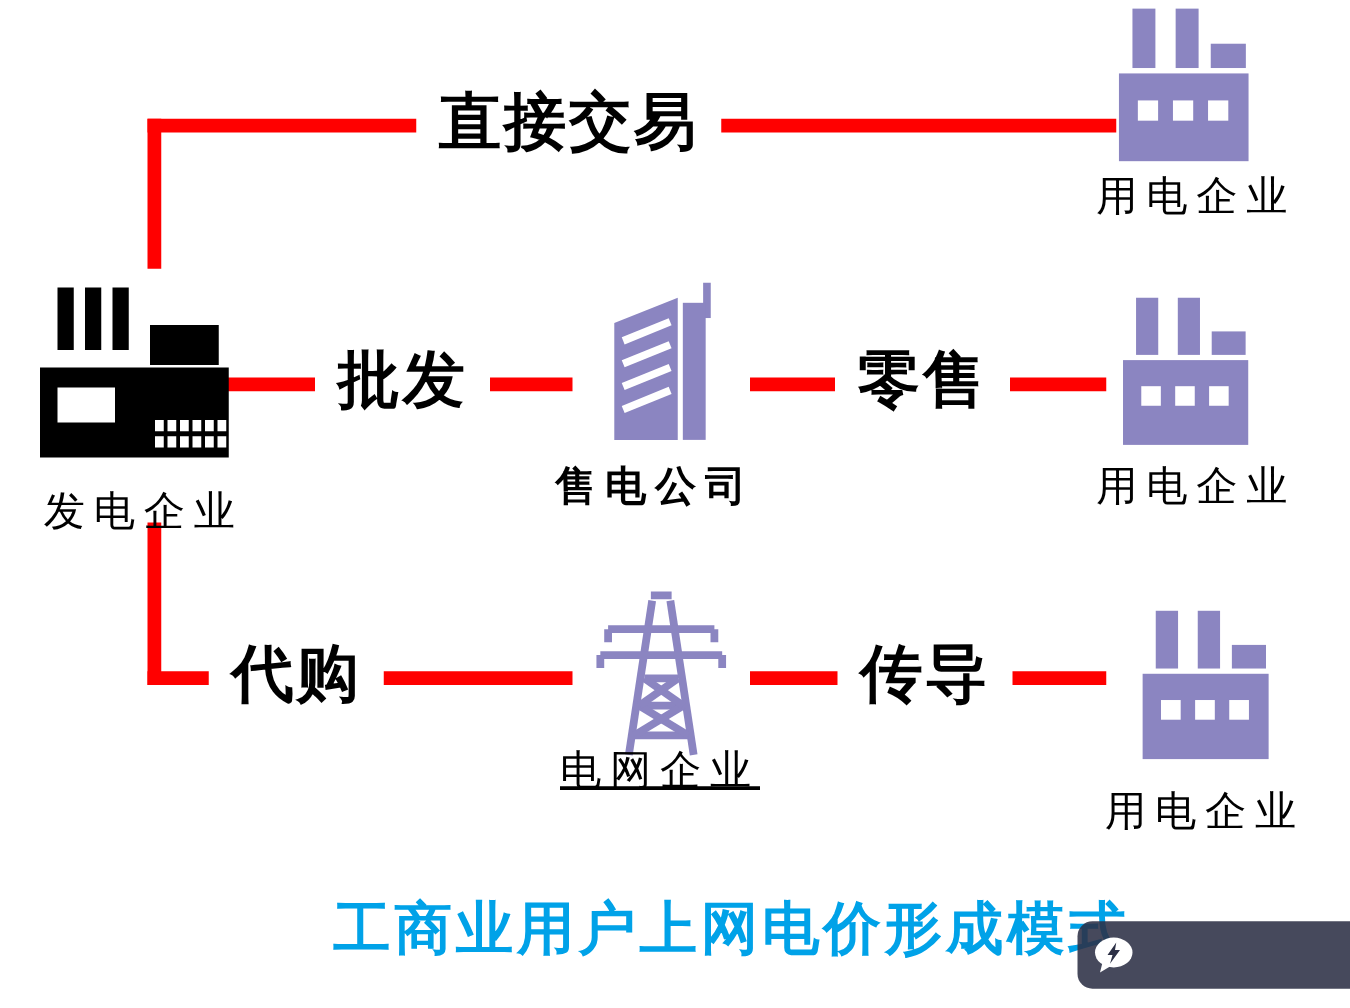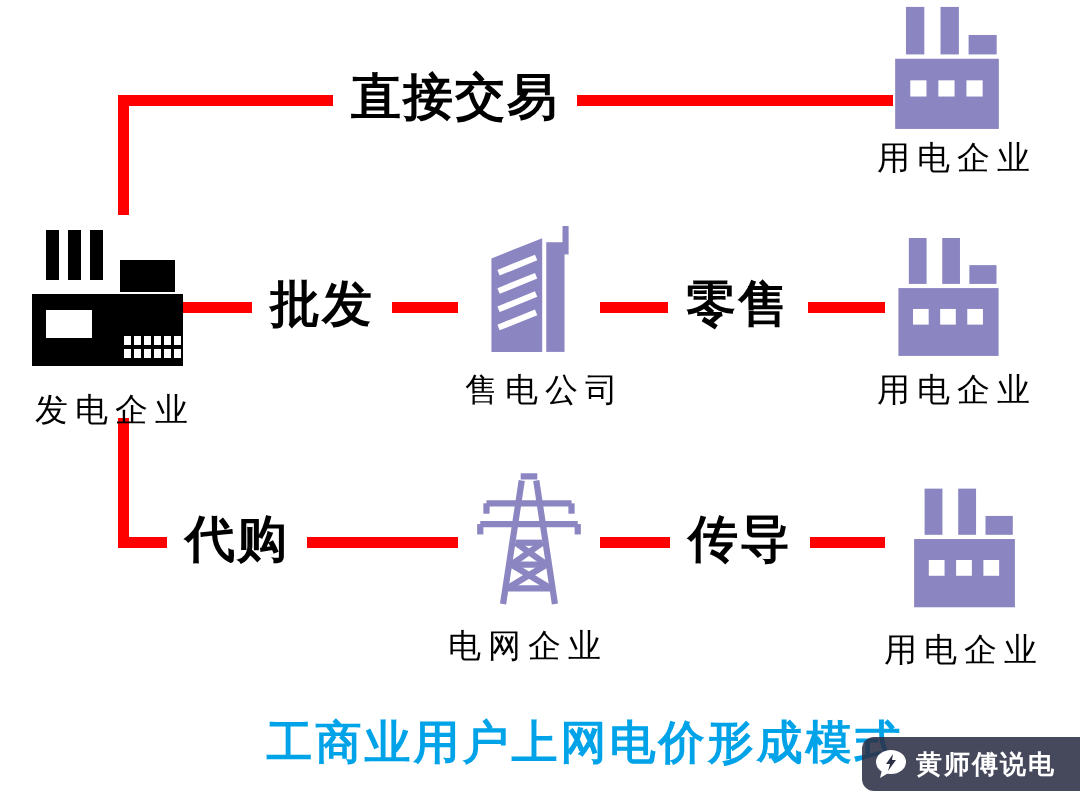--- a/index.html
+++ b/index.html
@@ -138,21 +138,21 @@
       <rect x="72" y="16" width="18" height="108" fill="#8b85c1"></rect>
       <polygon points="18,32 68,12 68,124 18,124" fill="#8b85c1"></polygon>
       <g stroke="#ffffff" stroke-width="6" fill="none">
         <line x1="25" y1="46" x2="62" y2="31"></line>
         <line x1="25" y1="64" x2="62" y2="49"></line>
         <line x1="25" y1="82" x2="62" y2="67"></line>
         <line x1="25" y1="100" x2="62" y2="85"></line>
       </g>
     </svg>
   </div>
-  <div class="node-label" style="left:545px;top:372px;">售电公司</div>
+  <div class="node-label" style="left:524px;top:372px;font-weight:bold;">售电公司</div>
 
   <div class="icon" style="left:896px;top:238px;width:105px;height:120px;">
     <svg viewBox="0 0 100 115" xmlns="http://www.w3.org/2000/svg" fill="#8b85c1">
       <rect x="12" y="0" width="17" height="44"></rect>
       <rect x="44" y="0" width="17" height="44"></rect>
       <rect x="70" y="26" width="26" height="18"></rect>
       <rect x="2" y="48" width="96" height="65"></rect>
       <g fill="#ffffff">
         <rect x="16" y="68" width="15" height="15"></rect>
         <rect x="42" y="68" width="15" height="15"></rect>
@@ -175,21 +175,21 @@
       <line x1="102" y1="56" x2="102" y2="66"></line>
       <line x1="38" y1="95" x2="72" y2="95"></line>
       <line x1="34" y1="118" x2="76" y2="118"></line>
       <line x1="38" y1="95" x2="76" y2="118"></line>
       <line x1="72" y1="95" x2="34" y2="118"></line>
       <line x1="42" y1="74" x2="68" y2="74"></line>
       <line x1="42" y1="74" x2="72" y2="95"></line>
       <line x1="68" y1="74" x2="38" y2="95"></line>
     </svg>
   </div>
-  <div class="node-label" style="left:528px;top:628px;">电网企业</div>
+  <div class="node-label" style="left:528px;top:599px;text-decoration:underline;">电网企业</div>
 
   <div class="icon" style="left:912px;top:488px;width:105px;height:122px;">
     <svg viewBox="0 0 100 115" xmlns="http://www.w3.org/2000/svg" fill="#8b85c1">
       <rect x="12" y="0" width="17" height="44"></rect>
       <rect x="44" y="0" width="17" height="44"></rect>
       <rect x="70" y="26" width="26" height="18"></rect>
       <rect x="2" y="48" width="96" height="65"></rect>
       <g fill="#ffffff">
         <rect x="16" y="68" width="15" height="15"></rect>
         <rect x="42" y="68" width="15" height="15"></rect>
@@ -202,16 +202,15 @@
   <div class="title">工商业用户上网电价形成模式</div>
 
   <div class="watermark">
     <span class="wm-icon">
       <svg viewBox="0 0 34 32" xmlns="http://www.w3.org/2000/svg">
         <ellipse cx="17" cy="14" rx="15" ry="12" fill="#ffffff"></ellipse>
         <polygon points="8,22 6,30 16,24" fill="#ffffff"></polygon>
         <polygon points="19,6 12,16 16,16 14,23 22,12 18,12" fill="#2c3046"></polygon>
       </svg>
     </span>
-    <span class="wm-text">黄师傅说电</span>
   </div>
 
 </div>
 
 </body></html>

